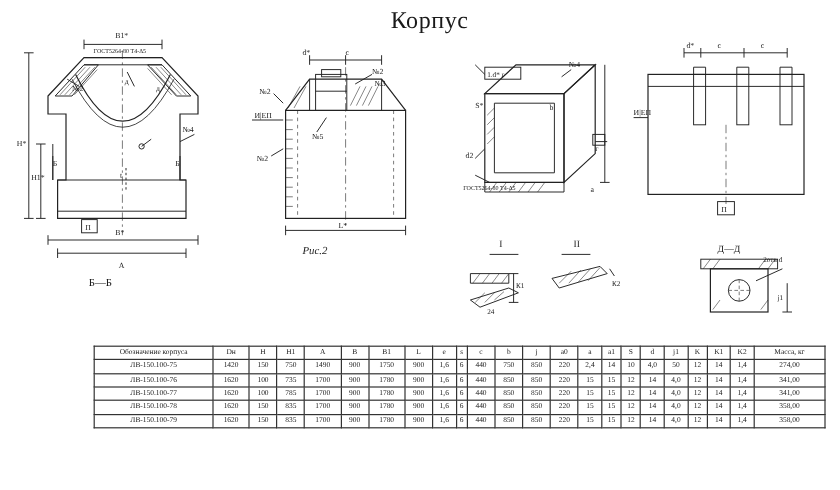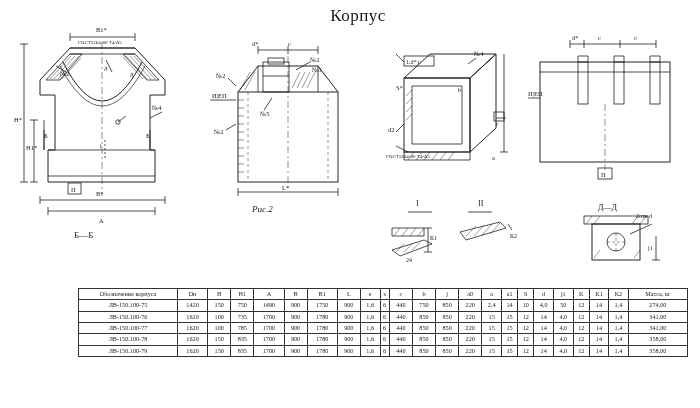--- a/index.html
+++ b/index.html
@@ -1,18 +1,18 @@
 <!DOCTYPE html>
 <html><head>
 <meta charset="utf-8">
 <style>
   html,body{margin:0;padding:0;}
   body{width:700px;height:408px;background:#ffffff;font-family:"Liberation Serif",serif;color:#1a1a1a;overflow:hidden;position:relative;}
   #root{position:relative;width:700px;height:408px;}
-  .title{position:absolute;left:16px;right:0;top:6px;text-align:center;font-size:17px;letter-spacing:.5px;}
+  .title{position:absolute;left:16px;right:0;top:6px;text-align:center;font-size:20px;letter-spacing:.5px;}
   svg{position:absolute;left:0;top:0;}
   .tbl{position:absolute;left:78px;top:288px;width:610px;border-collapse:collapse;font-family:"Liberation Serif",serif;font-size:6.2px;}
   .tbl th,.tbl td{border:0.6px solid #333;text-align:center;padding:1px 0;line-height:1.35;white-space:nowrap;}
   .tbl th{font-weight:normal;}
   .tbl td.first,.tbl th.first{text-align:center;width:98px;}
 </style>
 </head>
 <body>
 
 <div id="root">

